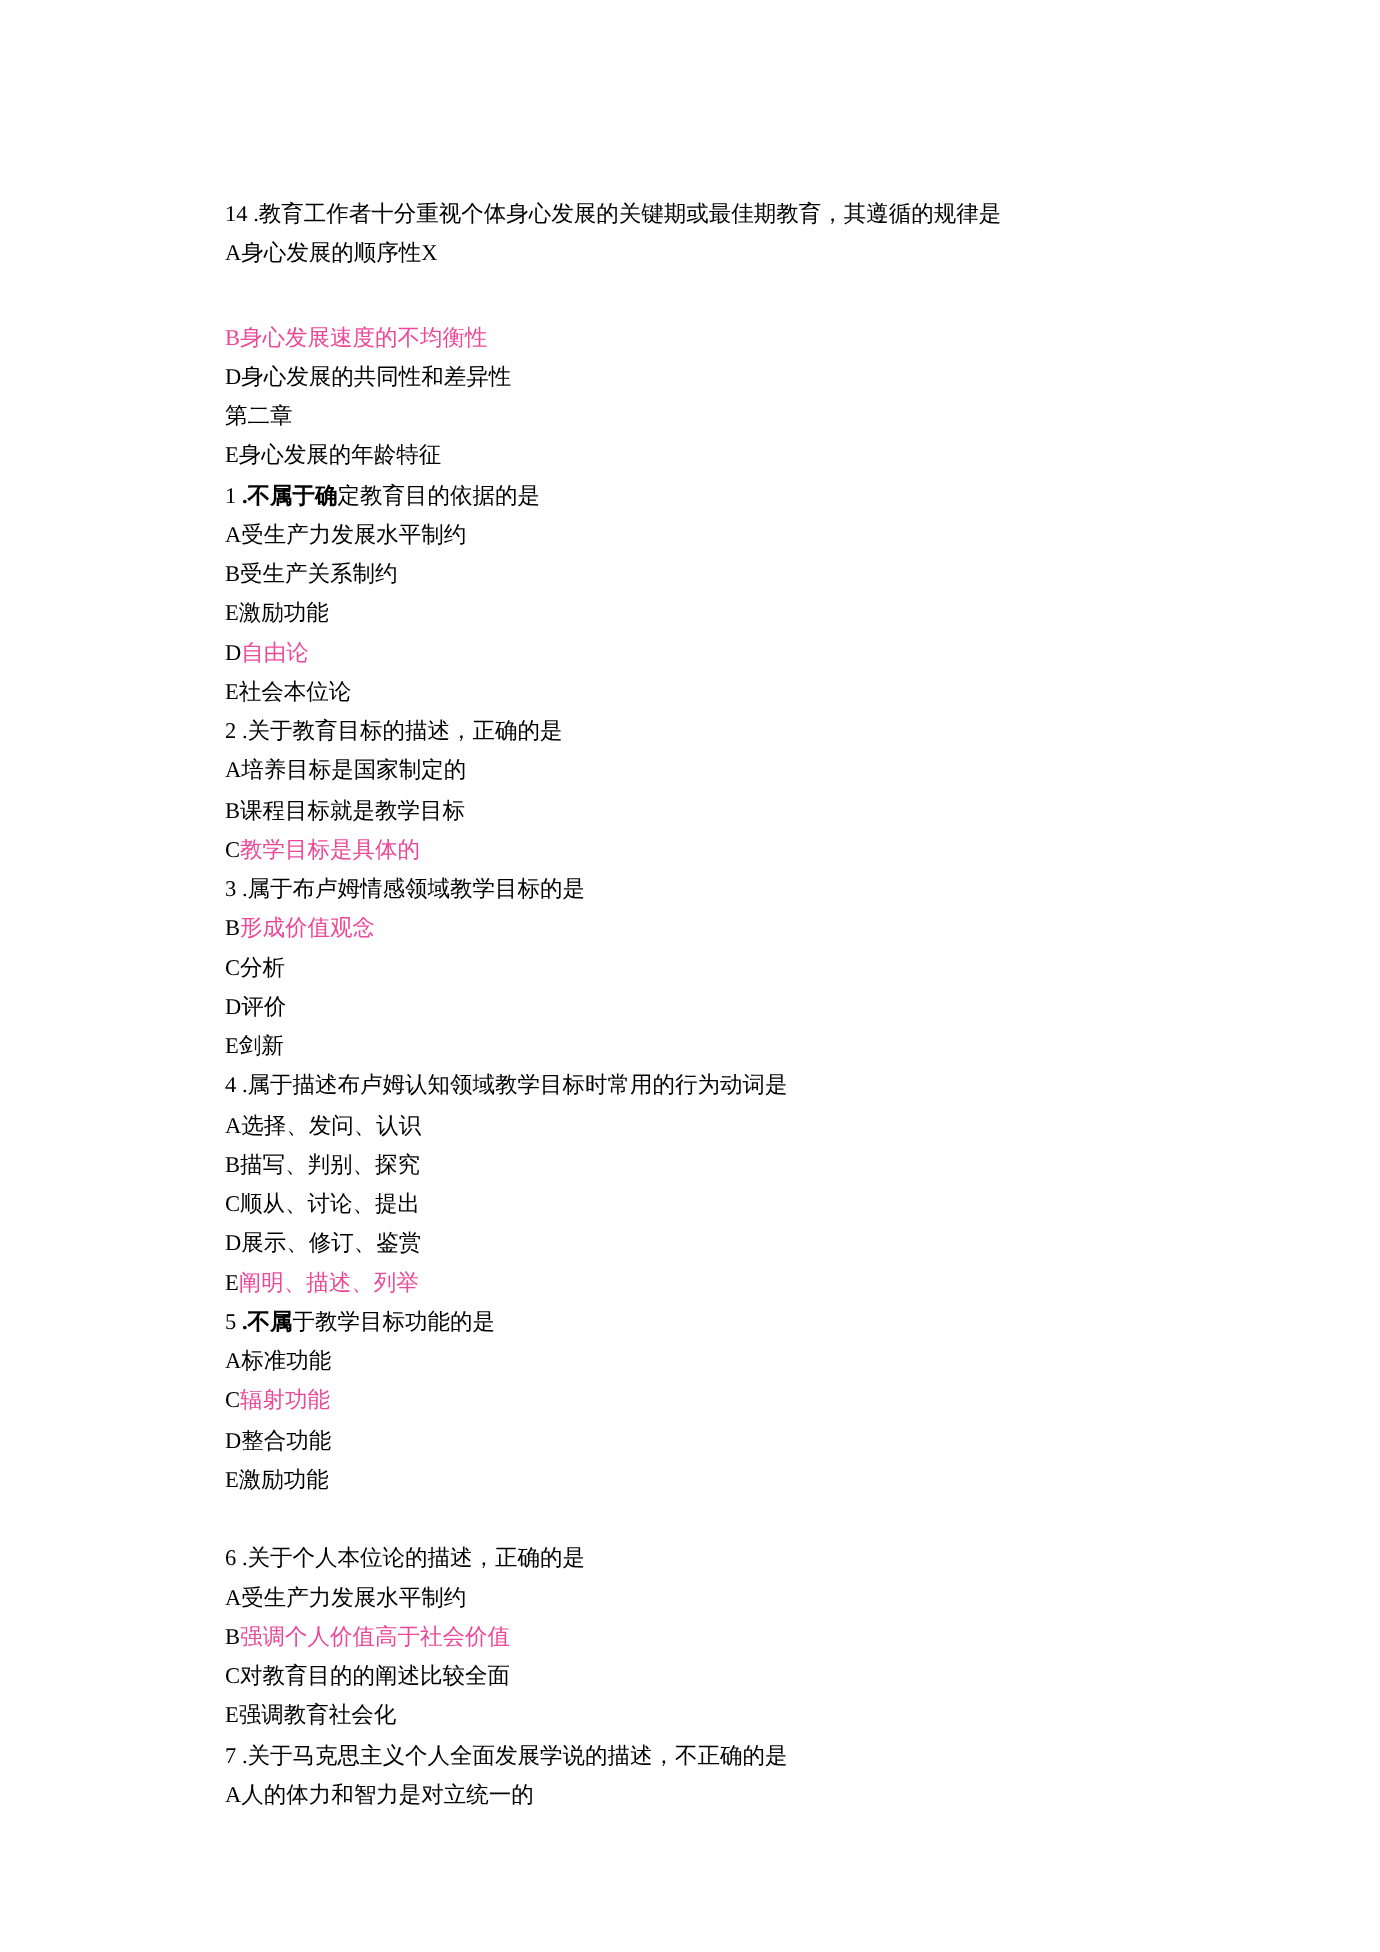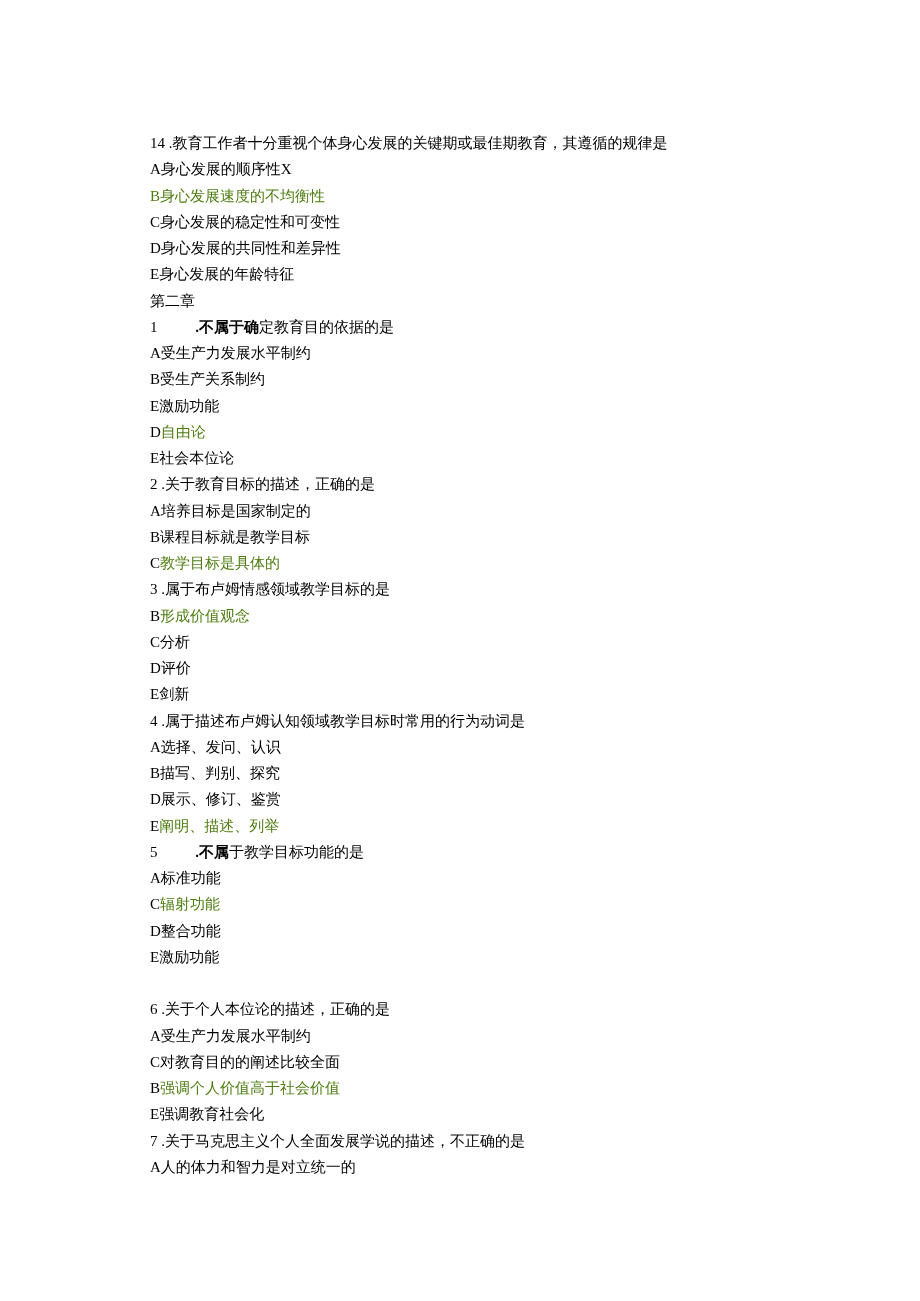--- a/index.html
+++ b/index.html
@@ -14,40 +14,39 @@
   .page {
     width: 920px;
     min-height: 1301px;
     padding: 130px 150px 40px 150px;
     box-sizing: border-box;
   }
   .line {
     white-space: pre-wrap;
   }
   .highlight {
-    color: #4d7c0f;
+    color: #ec4899;
+    margin-top: 30px;
   }
   .bold {
     font-weight: bold;
-    margin-left: 34px;
   }
 </style>
 </head>
 <body>
 
 <div class="page">
 
   <div class="line"><span>14</span><span> .教育工作者十分重视个体身心发展的关键期或最佳期教育，其遵循的规律是</span></div>
   <div class="line">A身心发展的顺序性X</div>
   <div class="line highlight">B身心发展速度的不均衡性</div>
-  <div class="line">C身心发展的稳定性和可变性</div>
   <div class="line">D身心发展的共同性和差异性</div>
+  <div class="line">第二章</div>
+
   <div class="line">E身心发展的年龄特征</div>
-
-  <div class="line">第二章</div>
 
   <div class="line"><span>1</span><span class="bold"> .不属于确</span><span>定教育目的依据的是</span></div>
   <div class="line">A受生产力发展水平制约</div>
   <div class="line">B受生产关系制约</div>
   <div class="line">E激励功能</div>
   <div class="line"><span>D</span><span class="highlight">自由论</span></div>
   <div class="line">E社会本位论</div>
 
   <div class="line"><span>2</span><span> .关于教育目标的描述，正确的是</span></div>
   <div class="line">A培养目标是国家制定的</div>
@@ -56,33 +55,34 @@
 
   <div class="line"><span>3</span><span> .属于布卢姆情感领域教学目标的是</span></div>
   <div class="line"><span>B</span><span class="highlight">形成价值观念</span></div>
   <div class="line">C分析</div>
   <div class="line">D评价</div>
   <div class="line">E剑新</div>
 
   <div class="line"><span>4</span><span> .属于描述布卢姆认知领域教学目标时常用的行为动词是</span></div>
   <div class="line">A选择、发问、认识</div>
   <div class="line">B描写、判别、探究</div>
+  <div class="line">C顺从、讨论、提出</div>
   <div class="line">D展示、修订、鉴赏</div>
   <div class="line"><span>E</span><span class="highlight">阐明、描述、列举</span></div>
 
   <div class="line"><span>5</span><span class="bold"> .不属</span><span>于教学目标功能的是</span></div>
   <div class="line">A标准功能</div>
   <div class="line"><span>C</span><span class="highlight">辐射功能</span></div>
   <div class="line">D整合功能</div>
   <div class="line">E激励功能</div>
 
   <div class="line">&nbsp;</div>
 
   <div class="line"><span>6</span><span> .关于个人本位论的描述，正确的是</span></div>
   <div class="line">A受生产力发展水平制约</div>
+  <div class="line"><span>B</span><span class="highlight">强调个人价值高于社会价值</span></div>
   <div class="line">C对教育目的的阐述比较全面</div>
-  <div class="line"><span>B</span><span class="highlight">强调个人价值高于社会价值</span></div>
   <div class="line">E强调教育社会化</div>
 
   <div class="line"><span>7</span><span> .关于马克思主义个人全面发展学说的描述，不正确的是</span></div>
   <div class="line">A人的体力和智力是对立统一的</div>
 
 </div>
 
 </body></html>

